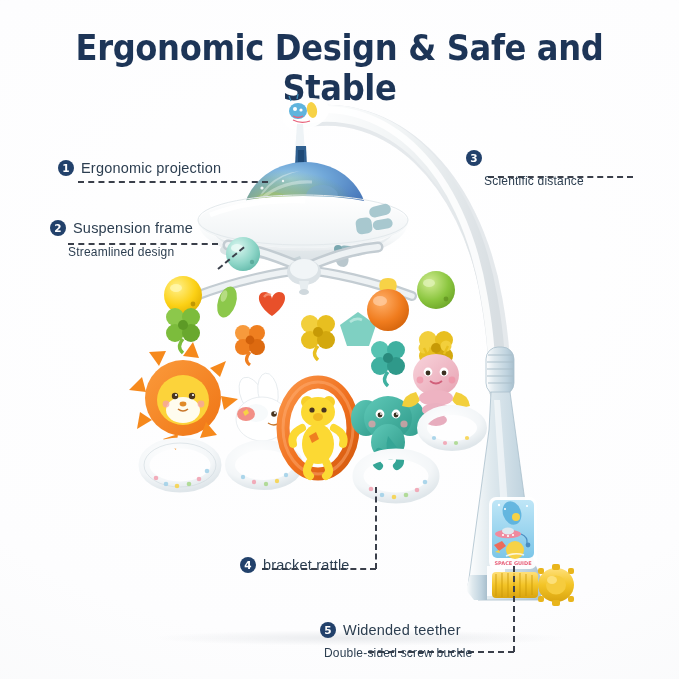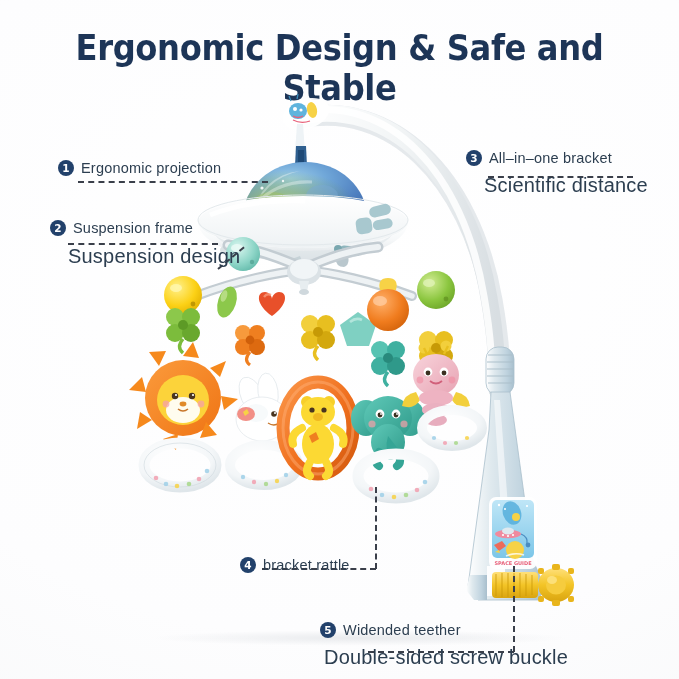--- a/index.html
+++ b/index.html
@@ -28,21 +28,21 @@
   .cline{display:flex;align-items:center;gap:7px;white-space:nowrap;}
   .badge{
     width:16px;height:16px;border-radius:50%;
     background:#22416b;color:#fff;
     font-size:10.5px;font-weight:bold;
     display:flex;align-items:center;justify-content:center;
     flex:0 0 auto;
     font-family:"DejaVu Sans", sans-serif;
   }
   .ctext{font-size:14.5px;color:#2c3e50;letter-spacing:.2px;}
-  .ctext2{font-size:20px;color:#2c3e50;letter-spacing:.2px;}
+  .ctext2{font-size:12px;color:#2c3e50;letter-spacing:.2px;}
 
   
   .conn{position:absolute;}
   .conn.h{border-top:2px dashed #3a3f4a;}
   .conn.v{border-left:2px dashed #3a3f4a;}
   .conn.diag{border-top:2px dashed #3a3f4a;transform-origin:left center;}
 
   
   #product{position:absolute;left:0;top:0;width:679px;height:679px;}
 
@@ -551,27 +551,26 @@
       <span class="badge">1</span>
       <span class="ctext">Ergonomic projection</span>
     </div>
   </div>
 
   <div class="callout" style="left:50px;top:220px;">
     <div class="cline">
       <span class="badge">2</span>
       <span class="ctext">Suspension frame</span>
     </div>
-    <div class="ctext2" style="margin-top:9px;margin-left:18px;">Suspension design</div>
+    <div class="ctext2" style="margin-top:9px;margin-left:18px;">Streamlined design</div>
   </div>
 
   <div class="callout" style="left:466px;top:150px;">
     <div class="cline">
       <span class="badge">3</span>
-      <span class="ctext">All–in–one bracket</span>
     </div>
     <div class="ctext2" style="margin-top:8px;margin-left:18px;">Scientific distance</div>
   </div>
 
   <div class="callout" style="left:240px;top:557px;">
     <div class="cline">
       <span class="badge">4</span>
       <span class="ctext">bracket rattle</span>
     </div>
   </div>

